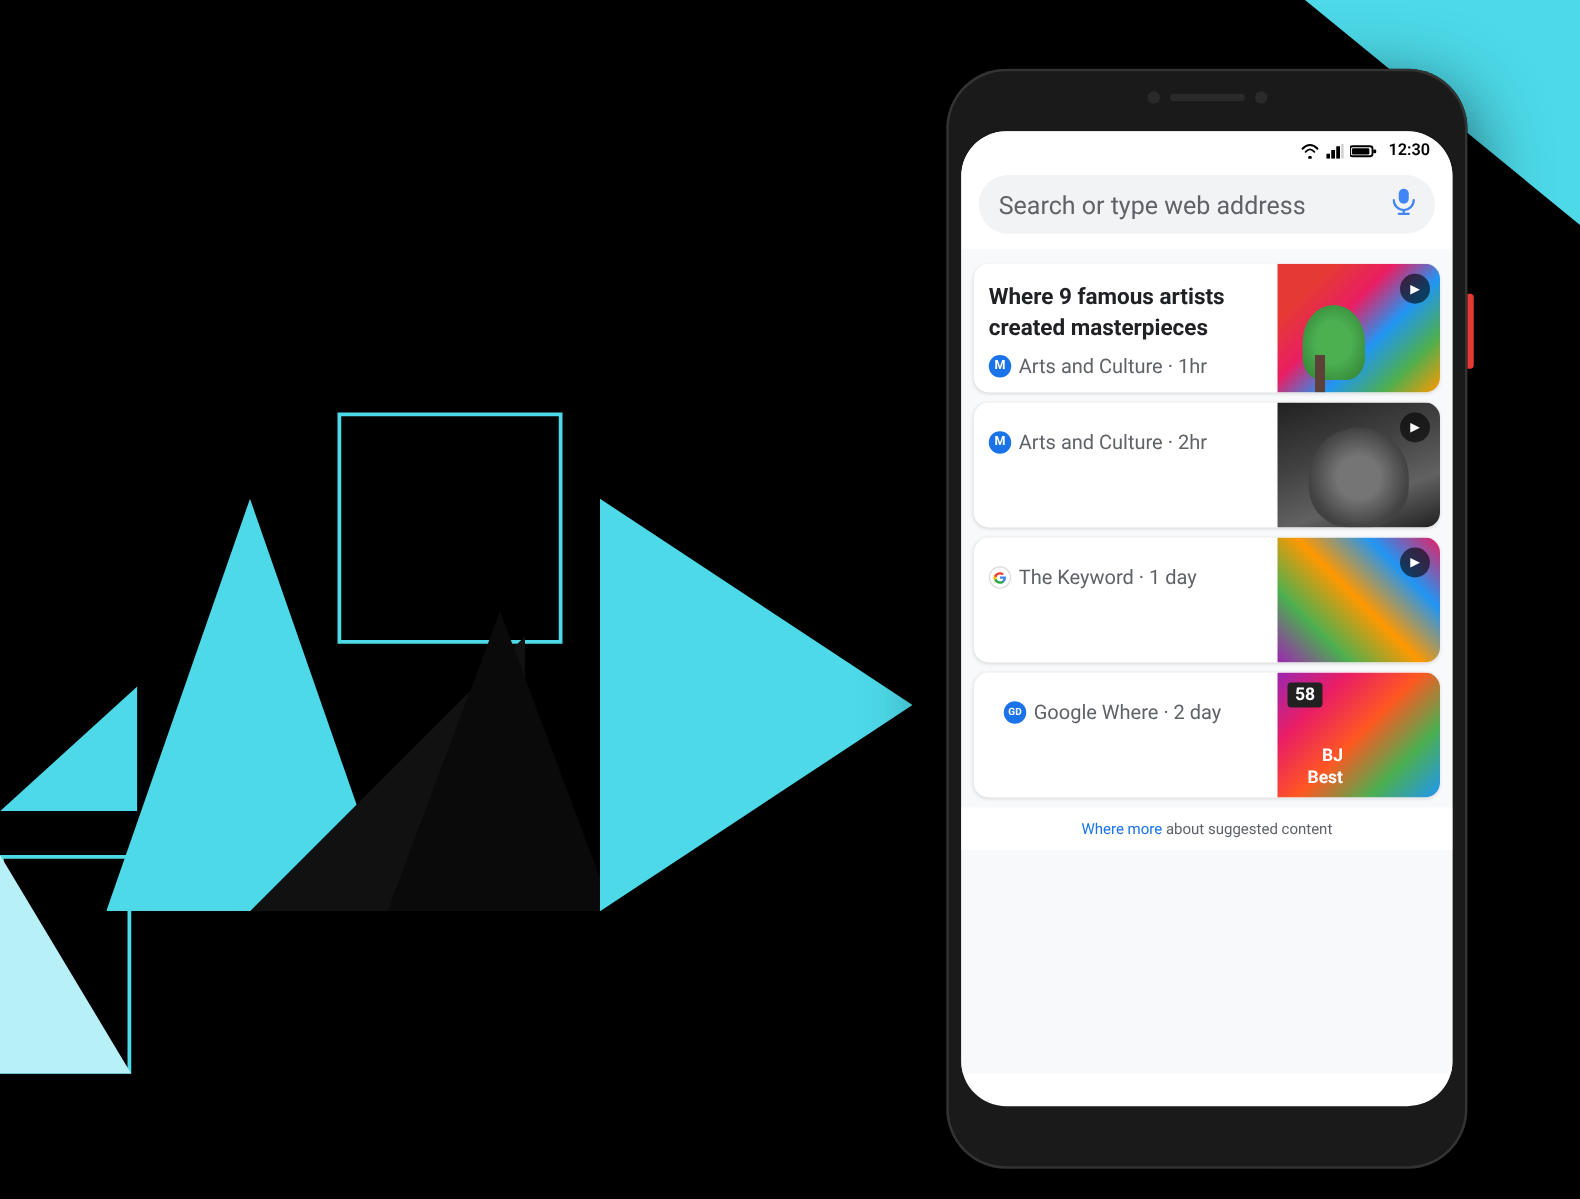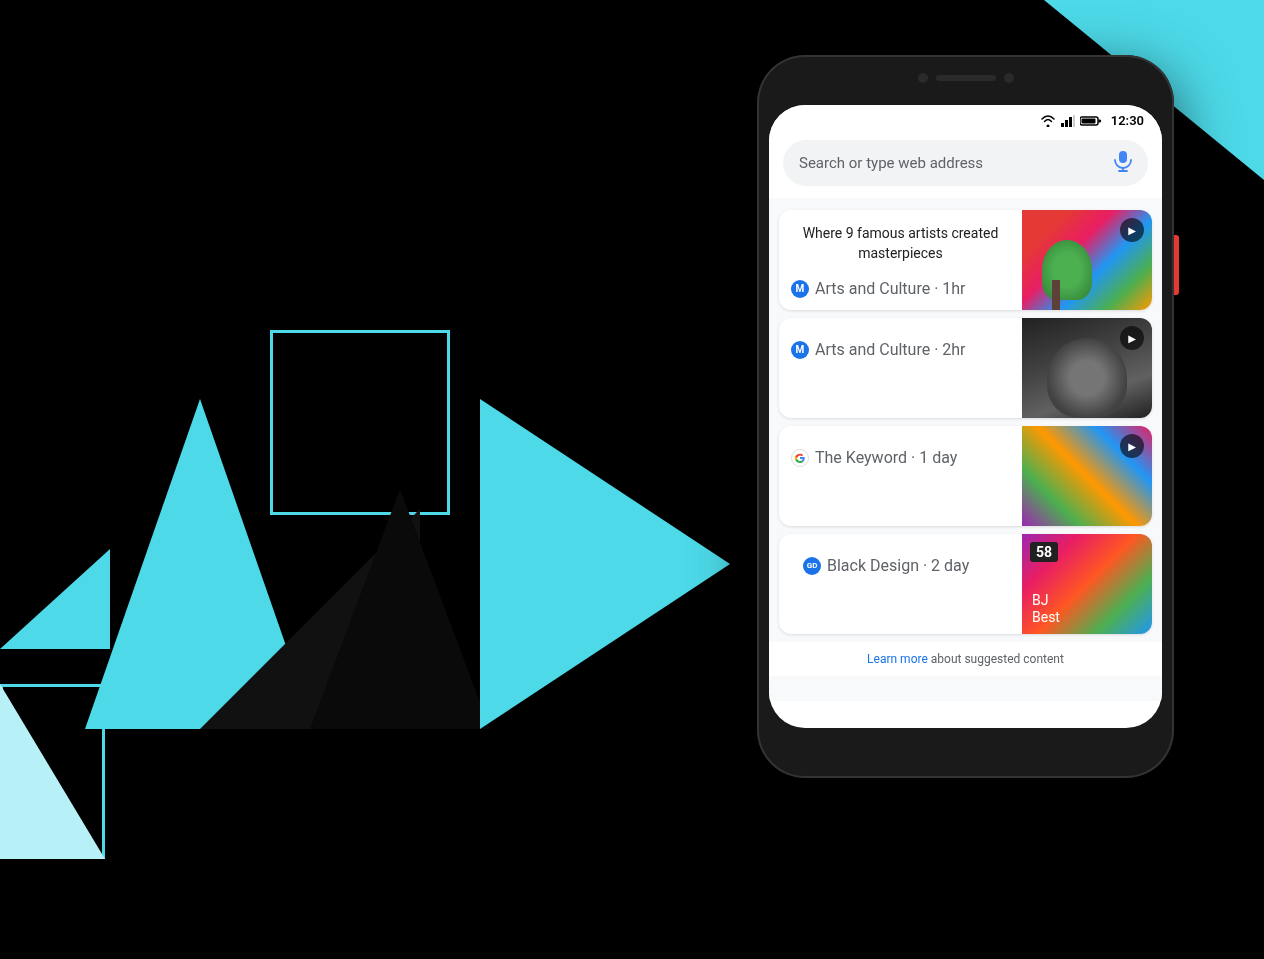--- a/index.html
+++ b/index.html
@@ -97,21 +97,21 @@
       background: #b8f0f8;
       clip-path: polygon(0 100%, 0 0, 100% 100%);
     }
 
     
     .phone-wrapper {
       position: absolute;
       top: 55px;
       right: 90px;
       width: 430px;
-      height: 723px;
+      height: 880px;
       padding-left: 13px;
     }
 
     .phone-outer {
       position: relative;
       width: 100%;
       height: 100%;
       background: #1a1a1a;
       border-radius: 48px;
       box-shadow: 0 20px 60px rgba(0,0,0,0.7), inset 0 0 0 2px #333;
@@ -190,21 +190,21 @@
     .search-bar {
       display: flex;
       align-items: center;
       background: #f1f3f4;
       border-radius: 24px;
       padding: 10px 16px;
       gap: 10px;
     }
     .search-text {
       flex: 1;
-      font-size: 15px;
+      font-size: 20px;
       color: #5f6368;
     }
     .mic-icon {
       color: #4285f4;
       font-size: 18px;
     }
 
     
     .feed-area {
       background: #f8f9fa;
@@ -227,26 +227,25 @@
 
     .card-content {
       flex: 1;
       padding: 14px 12px 12px;
       display: flex;
       flex-direction: column;
       justify-content: space-between;
     }
 
     .card-title {
-      font-size: 14px;
-      font-weight: 400;
+      font-size: 18px;
+      font-weight: 700;
       color: #202124;
       line-height: 1.4;
       flex: 1;
-      text-align: center;
     }
 
     .card-source {
       display: flex;
       align-items: center;
       gap: 6px;
       margin-top: 8px;
     }
 
     .source-icon {
@@ -357,25 +356,26 @@
       background: #212121;
       color: #fff;
       padding: 2px 6px;
       font-size: 14px;
       font-weight: bold;
       border-radius: 3px;
     }
 
     .img-4-text {
       position: absolute;
-      bottom: 8px; left: 10px;
+      bottom: 8px; left: 24px;
       color: #fff;
       font-size: 14px;
-      font-weight: normal;
+      font-weight: bold;
       line-height: 1.2;
+      text-align: right;
     }
 
     
     .feed-footer {
       text-align: center;
       padding: 10px;
       background: #fff;
       font-size: 12px;
       color: #5f6368;
     }
@@ -507,33 +507,33 @@
           </div>
         </div>
 
         <div class="feed-card">
           <div class="card-content">
             <div class="card-source">
               <div class="source-icon source-icon-gd">
                 <span>GD</span>
               </div>
               <span class="source-label">
-                <span>Black Design</span>&nbsp;·&nbsp;<span>2 day</span>
+                <span>Google Where</span>&nbsp;·&nbsp;<span>2 day</span>
               </span>
             </div>
           </div>
           <div class="card-image img-4">
             <div class="img-4-badge">58</div>
             <div class="img-4-text">
               <span>BJ</span><br>
               <span>Best</span>
             </div>
           </div>
         </div>
 
         <div class="feed-footer">
-          <span class="feed-footer-link">Learn more</span><span> about suggested content</span>
+          <span class="feed-footer-link">Where more</span><span> about suggested content</span>
         </div>
 
       </div>
     </div>
   </div>
 </div>
 
 </body></html>

